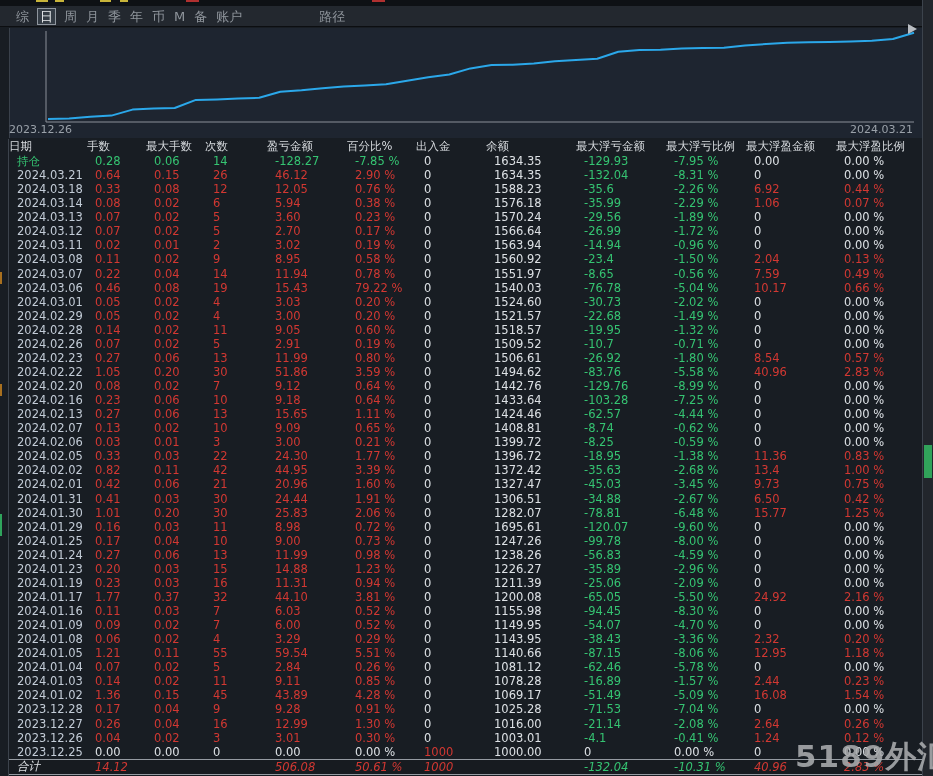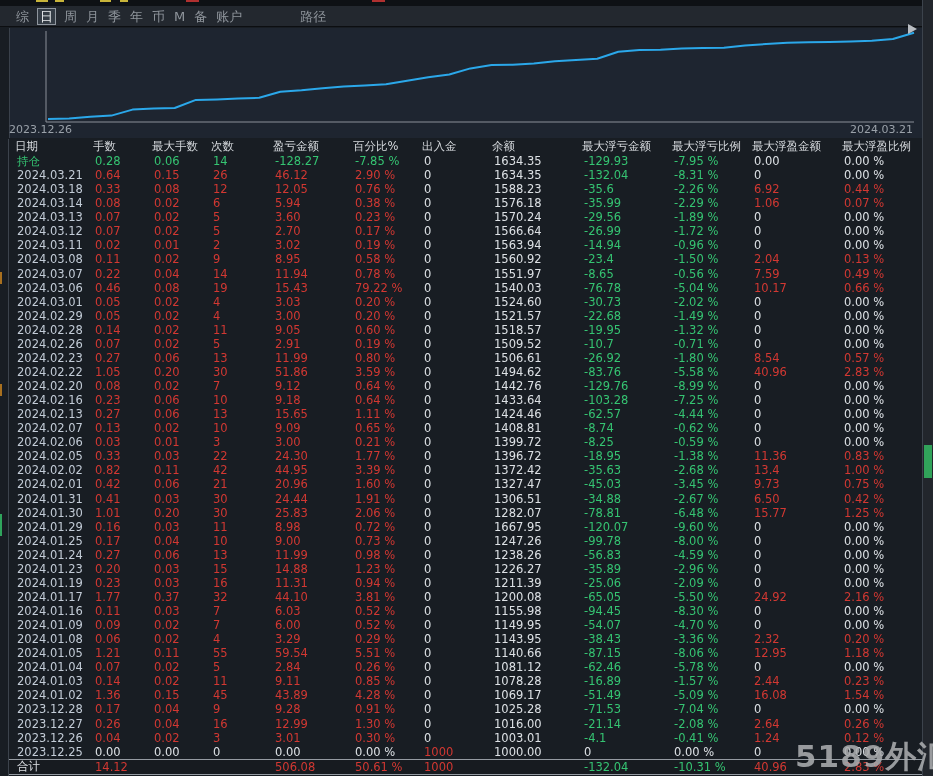--- a/index.html
+++ b/index.html
@@ -19,47 +19,47 @@
   .frag.r1{left:186px;width:13px;background:#b03030;}
   .frag.r2{left:372px;width:13px;background:#b03030;}
   
   .menubar{
     position:absolute;top:6px;left:0;width:922px;height:21px;background:#23282f;
     border-bottom:1px solid #0c0e11;display:flex;align-items:center;
     padding-left:16px;gap:9px;font-size:13px;color:#8f959c;box-sizing:border-box;
   }
   .mitem{cursor:default;line-height:15px;}
   .mitem.sel{color:#e8ebee;background:#343c45;outline:1px solid #8f969e;padding:0 2px;}
-  .mitem.gap{margin-left:49px;}
+  .mitem.gap{margin-left:68px;}
   
   .chart-panel{
     position:absolute;left:9px;top:28px;width:913px;height:110px;
     background:#1e2530;border-left:1px solid #3a414b;
   }
   .chart-panel svg{display:block;}
   .x-label{position:absolute;top:95px;font-size:11px;color:#9aa1a9;}
   .x-label.left{left:-1px;}
   .x-label.right{right:10px;}
   .line-arrow{
     position:absolute;left:908px;top:24px;width:0;height:0;
     border-left:9px solid #b9bdc2;border-top:5px solid transparent;border-bottom:5px solid transparent;
   }
   
   .thead,.trow{
     display:grid;
     grid-template-columns:78px 59px 59px 62px 80px 69px 70px 90px 90px 80px 90px 1fr;
     align-items:center;padding-left:9px;box-sizing:border-box;
   }
   .thead{
-    position:absolute;top:139px;left:6px;width:922px;height:15px;
+    position:absolute;top:139px;left:0;width:922px;height:15px;
     font-size:11.5px;color:#d6dade;
   }
   .tbody{position:absolute;top:154px;left:8px;width:922px;}
   .trow{height:14.07px;font-size:11.5px;}
-  .trow.total{height:16px;border-top:1px solid #959ba2;border-bottom:1px solid #959ba2;background:#171b20;}
+  .trow.total{height:16px;border-top:1px solid #959ba2;border-bottom:1px solid #959ba2;background:#171b20;font-style:italic;}
   .cell{white-space:nowrap;overflow:hidden;}
   .c-red{color:#d23832;}
   .c-green{color:#35c472;}
   .c-white{color:#dde1e5;}
   .c-date{color:#c3ccd7;}
   
   .border-left{position:absolute;left:8px;top:139px;bottom:0;width:1px;background:#3c434c;}
   .border-right{position:absolute;left:922px;top:0;bottom:0;width:1px;background:#3c434c;}
   .scroll-strip{position:absolute;left:923px;top:0;width:10px;height:776px;background:#22262c;}
   .scroll-thumb{position:absolute;left:924px;top:445px;width:8px;height:33px;background:#31a35a;}
@@ -492,21 +492,21 @@
       <span class="cell c-red">1.25 %</span>
     </div>
     <div class="trow">
       <span class="cell c-date">2024.01.29</span>
       <span class="cell c-red">0.16</span>
       <span class="cell c-red">0.03</span>
       <span class="cell c-red">11</span>
       <span class="cell c-red">8.98</span>
       <span class="cell c-red">0.72 %</span>
       <span class="cell c-white">0</span>
-      <span class="cell c-white">1667.95</span>
+      <span class="cell c-white">1695.61</span>
       <span class="cell c-green">-120.07</span>
       <span class="cell c-green">-9.60 %</span>
       <span class="cell c-white">0</span>
       <span class="cell c-white">0.00 %</span>
     </div>
     <div class="trow">
       <span class="cell c-date">2024.01.25</span>
       <span class="cell c-red">0.17</span>
       <span class="cell c-red">0.04</span>
       <span class="cell c-red">10</span>

